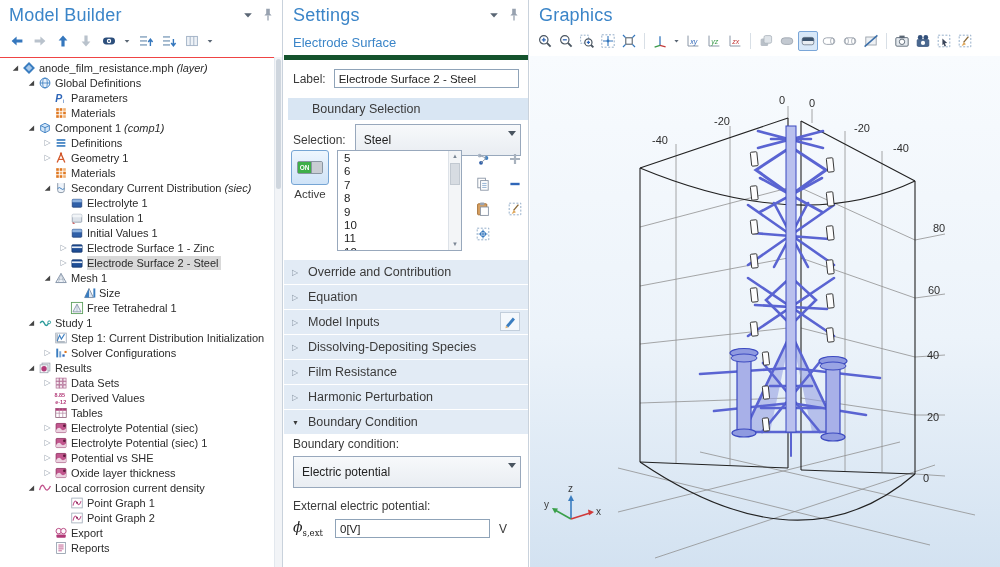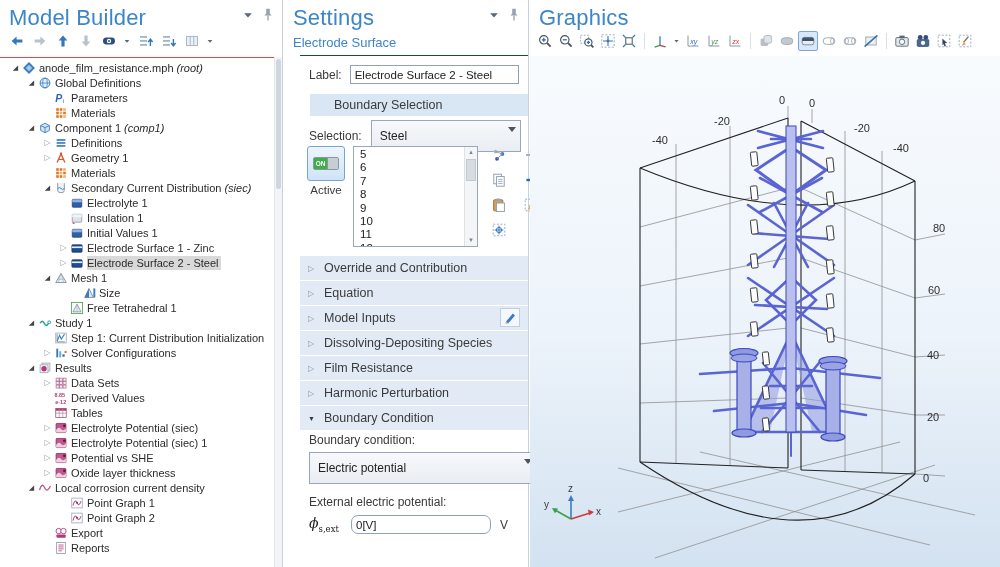--- a/index.html
+++ b/index.html
@@ -3,21 +3,21 @@
 <meta charset="utf-8">
 <style>
   * { margin:0; padding:0; box-sizing:border-box; }
   html,body { background:#fff; }
   body { font-family:"Liberation Sans","DejaVu Sans",sans-serif; color:#2b2b2b; }
   #app { position:relative; width:1000px; height:567px; background:#fff; overflow:hidden; }
 
   
   .panel { position:absolute; top:0; height:567px; background:#fff; }
   .panel-head { position:relative; height:28px; }
-  .panel-title { font-size:22px; font-weight:normal; color:#3b85c8; padding:5px 0 0 9px; letter-spacing:0.2px; }
+  .panel-title { font-size:18px; font-weight:normal; color:#3b85c8; padding:5px 0 0 9px; letter-spacing:0.2px; }
   .head-icons { position:absolute; right:6px; top:8px; display:flex; gap:4px; }
   .hbtn { width:16px; height:14px; display:inline-flex; align-items:center; justify-content:center; background:none; border:none; cursor:default; }
   .ic { width:16px; height:16px; display:block; }
   .ic14 { width:14px; height:14px; display:block; }
 
   
   #model-builder { left:0; width:283px; border-right:1px solid #c9d2dc; }
   .mb-toolbar { display:flex; align-items:center; gap:2px; height:26px; padding:0 6px; }
   .tbtn { width:21px; height:20px; display:inline-flex; align-items:center; justify-content:center; border:1px solid transparent; border-radius:2px; background:none; }
   .tbtn.narrow { width:12px; }
@@ -29,26 +29,26 @@
   .ticon { flex:0 0 14px; width:14px; height:14px; margin:0 3px 0 1px; }
   .tlabel-wrap { display:inline-flex; align-items:center; height:14px; padding:0 3px 0 0; }
   .trow.sel .tlabel-wrap { background:#d9d9d9; }
   .tsuffix { font-style:italic; margin-left:3px; }
   .mb-scroll { position:absolute; right:0; top:57px; bottom:0; width:8px; background:#f2f4f7; border-left:1px solid #e3e8ee; }
   .mb-scroll .thumb { position:absolute; top:2px; left:1px; width:5px; height:130px; background:#cfd6de; border-radius:3px; }
 
   
   #settings { left:284px; width:245px; border-right:1px solid #c9d2dc; }
   .sub-title { font-size:13px; color:#3b85c8; padding:7px 0 0 9px; }
-  .settings-body { position:absolute; top:55px; left:0; right:0; bottom:0; border-top:1px solid #14532d;margin-left:16px; }
+  .settings-body { position:absolute; top:55px; left:0; right:0; bottom:0; border-top:5px solid #14532d; }
   .s-label { font-size:12px; color:#3a3a3a; }
   .label-row { position:absolute; top:9px; left:9px; right:9px; display:flex; align-items:center; }
   .text-input { height:19px; border:1px solid #8fa3b8; background:#fff; font-size:11.5px; font-family:inherit; color:#222; padding:0 4px; }
   #label-input { margin-left:8px; flex:1; }
-  .section-bar { position:absolute; left:10px; right:0; height:22px; background:#d9e6f3; display:flex; align-items:center; }
+  .section-bar { position:absolute; left:4px; right:0; height:22px; background:#d9e6f3; display:flex; align-items:center; }
   .section-bar .s-title { font-size:12.5px; color:#3a3a3a; padding-left:24px; }
   .sel-row { position:absolute; top:64px; left:9px; right:7px; display:flex; align-items:center; }
   .combo { position:relative; height:32px; border:1px solid #98a8bc; background:linear-gradient(#f7f9fb,#e9edf2); display:flex; align-items:center; font-size:12px; color:#222; padding:0 18px 0 8px; }
   .combo .carg { position:absolute; right:4px; top:6px; width:0; height:0; border-left:4px solid transparent; border-right:4px solid transparent; border-top:5px solid #4a5560; }
   #sel-combo { margin-left:9px; flex:1; }
   .active-box { position:absolute; left:7px; top:90px; width:38px; height:35px; border:1px solid #76a5d4; border-radius:3px; background:linear-gradient(#eef6fe,#cfe3f7); display:flex; align-items:center; justify-content:center; }
   .toggle { width:26px; height:13px; border:1px solid #8a96a2; border-radius:2px; background:#e8eaec; display:flex; }
   .toggle .on-side { flex:1; background:#3fae49; color:#fff; font-size:6.5px; font-weight:bold; display:flex; align-items:center; justify-content:center; }
   .toggle .knob { width:11px; background:#c9cdd3; border-left:1px solid #8a96a2; }
   .active-label { position:absolute; left:7px; top:128px; width:38px; text-align:center; font-size:11.5px; color:#3a3a3a; }
@@ -68,21 +68,21 @@
   .sec-h .disc { width:12px; margin-left:8px; font-size:8px; color:#8a96a4; }
   .sec-h.exp .disc { color:#3a3a3a; font-size:7px; }
   .sec-h .sec-label { font-size:12.5px; color:#3a3a3a; margin-left:4px; }
   .sec-h .sec-action { position:absolute; right:8px; top:2px; width:20px; height:19px; border:1px solid #c2cedb; background:#f4f8fc; display:flex; align-items:center; justify-content:center; }
   .bc-body { position:absolute; top:377px; left:9px; right:9px; }
   #bc-combo { margin-top:5px; width:228px; }
   .ext-label { margin-top:11px; }
   .phi-row { margin-top:6px; display:flex; align-items:center; }
   .phi { font-family:"DejaVu Serif","Liberation Serif",serif; font-style:italic; font-size:14px; color:#222; width:42px; }
   .phi sub { font-size:8.5px; font-style:normal; }
-  #phi-input { width:140px;border-radius:7px; }
+  #phi-input { width:155px; }
   .unit { font-size:12px; color:#3a3a3a; margin-left:9px; }
 
   
   #graphics { left:530px; width:470px; }
   .gbar { display:flex; align-items:center; gap:1px; height:26px; padding:0 5px; }
   .gbtn { width:20px; height:20px; display:inline-flex; align-items:center; justify-content:center; border:1px solid transparent; border-radius:2px; background:none; }
   .gbtn.on { border-color:#7aa6d8; background:#d8e8f8; }
   .gbtn.narrow { width:11px; }
   .gsep { width:1px; height:16px; background:#d8dfe6; margin:0 4px; }
   .viewport { position:absolute; top:56px; left:0; right:0; bottom:0; }
@@ -185,21 +185,21 @@
           <span class="ticon">
             <svg class="ic14" viewBox="0 0 16 16">
               <g transform="rotate(45 8 8)">
                 <rect x="3.2" y="3.2" width="9.6" height="9.6" fill="#3a7dc0"></rect>
                 <rect x="5.4" y="5.4" width="5.2" height="5.2" fill="#a9c9ea"></rect>
               </g>
             </svg>
           </span>
           <span class="tlabel-wrap">
             <span>anode_film_resistance.mph</span>
-            <span class="tsuffix"> (root)</span>
+            <span class="tsuffix"> (layer)</span>
           </span>
         </div>
         <div class="trow" style="padding-left: 26px;">
           <span class="tarrow">◢</span>
           <span class="ticon">
             <svg class="ic14" viewBox="0 0 16 16">
               <circle cx="8" cy="8" r="5.6" fill="#e8f1fb" stroke="#3a7dc0" stroke-width="1.1"></circle>
               <ellipse cx="8" cy="8" rx="2.6" ry="5.6" fill="none" stroke="#3a7dc0" stroke-width="0.9"></ellipse>
               <line x1="2.4" y1="8" x2="13.6" y2="8" stroke="#3a7dc0" stroke-width="0.9"></line>
             </svg>

